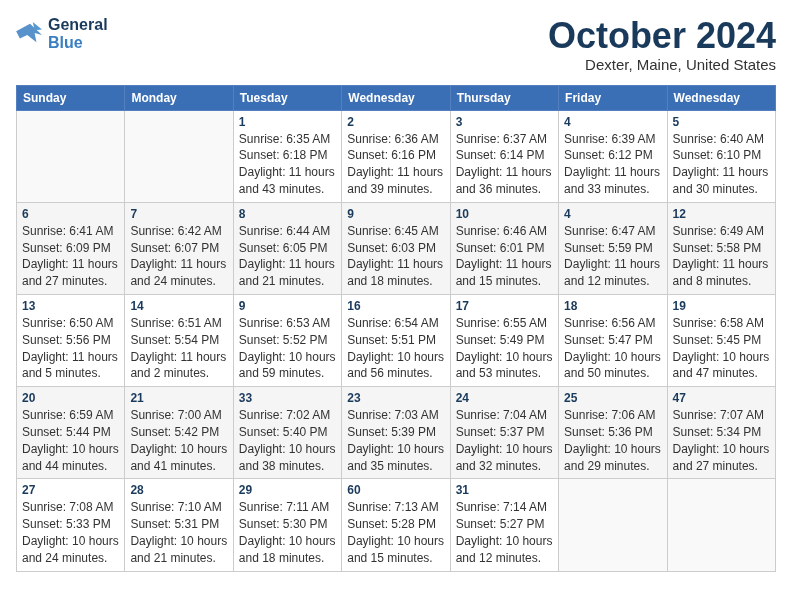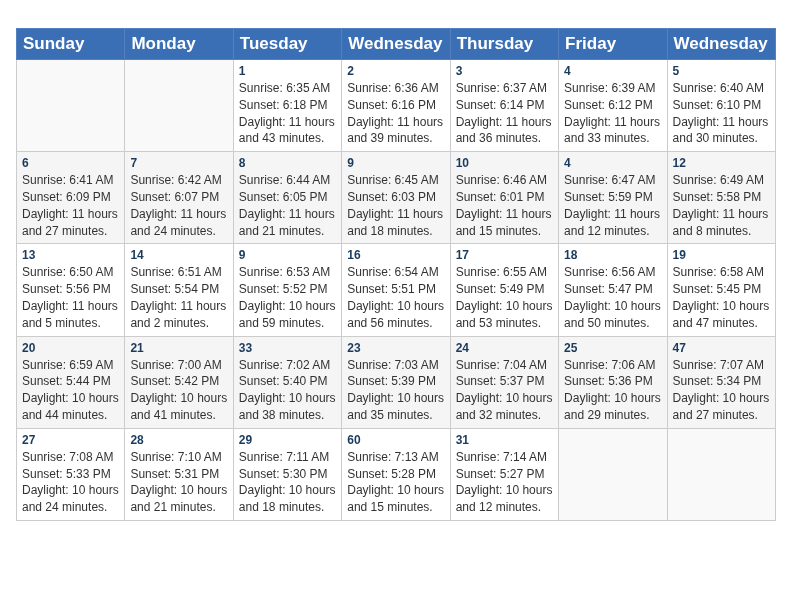--- a/index.html
+++ b/index.html
@@ -39,21 +39,21 @@
       color: #333;
     }
     .calendar {
       width: 100%;
       border-collapse: collapse;
       border: 1px solid #ccc;
     }
     .calendar th {
       background-color: #3a6eb5;
       color: #fff;
-      font-size: 17px;
+      font-size: 12px;
       font-weight: bold;
       text-align: left;
       padding: 5px 6px;
       border: 1px solid #5580c0;
     }
     .calendar td {
       vertical-align: top;
       border: 1px solid #ccc;
       padding: 4px 5px;
       width: 108px;
@@ -81,21 +81,33 @@
       line-height: 1.4;
     }
     .empty-cell {
       background: #f9f9f9 !important;
     }
   </style>
 </head>
 <body>
 
 <div class="header">
+  <div class="logo">
+    <svg class="logo-bird" viewBox="0 0 30 26">
+      <polygon points="15,2 28,14 20,12 22,22 12,14 4,18 0,10" fill="#3a7fc1" opacity="0.85"></polygon>
+      <polygon points="18,0 28,8 20,9" fill="#5599d0"></polygon>
+    </svg>
+    <div>
+      <div style="font-size:16px;font-weight:bold;color:#1a3a5c;">General</div>
+      <div style="font-size:16px;font-weight:bold;color:#3a7fc1;">Blue</div>
+    </div>
+  </div>
   <div class="title-area">
+    <div class="month-title">October 2024</div>
+    <div class="location">Dexter, Maine, United States</div>
   </div>
 </div>
 
 <table class="calendar">
   <thead>
     <tr>
       <th>Sunday</th>
       <th>Monday</th>
       <th>Tuesday</th>
       <th>Wednesday</th>

